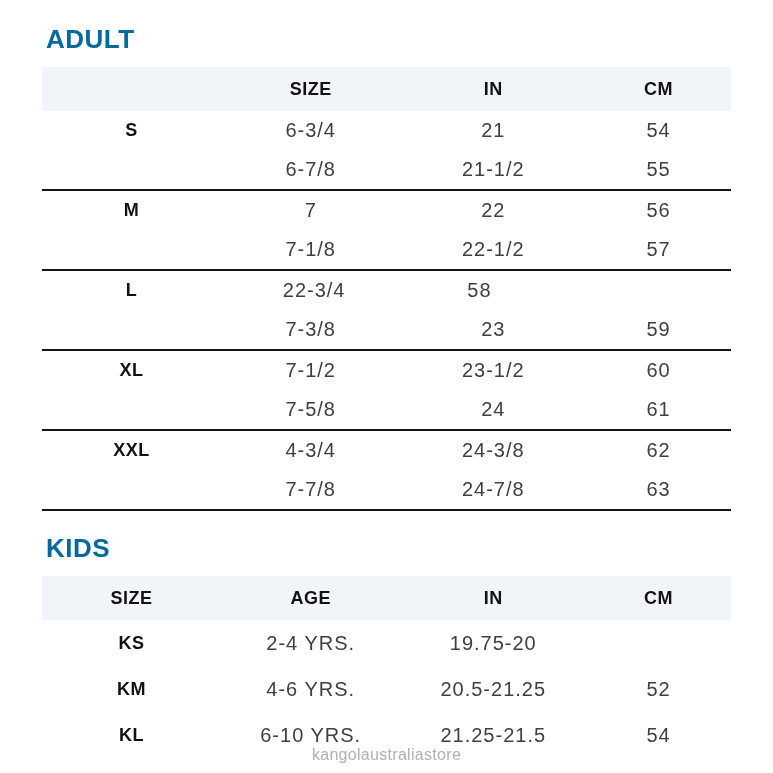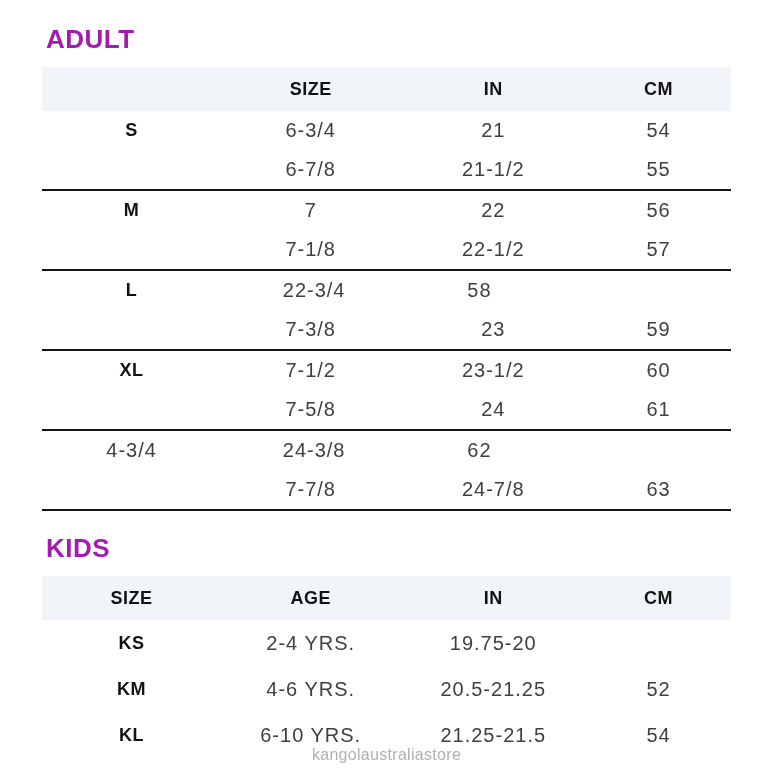--- a/index.html
+++ b/index.html
@@ -10,21 +10,21 @@
     background: #ffffff;
     font-family: "Liberation Sans", sans-serif;
     box-sizing: border-box;
     padding-top: 24px;
     overflow: hidden;
   }
   .section { margin: 0 42px; }
   .section-title {
     font-size: 26px;
     font-weight: 800;
-    color: #a21caf;
+    color: #0369a1;
     letter-spacing: 0.5px;
     margin: 0 0 13px 4px;
     line-height: 30px;
   }
   .kids-title { margin-top: 22px; }
   .thead {
     display: flex;
     align-items: center;
     height: 44px;
     background: #f1f5f9;
@@ -134,20 +134,21 @@
       <div class="trow">
         <div class="cell c1 label"></div>
         <div class="cell c2">7-5/8</div>
         <div class="cell c3">24</div>
         <div class="cell c4">61</div>
       </div>
     </div>
 
     <div class="group">
       <div class="trow">
+        <div class="cell c1 label">XXL</div>
         <div class="cell c2">4-3/4</div>
         <div class="cell c3">24-3/8</div>
         <div class="cell c4">62</div>
       </div>
       <div class="trow">
         <div class="cell c1 label"></div>
         <div class="cell c2">7-7/8</div>
         <div class="cell c3">24-7/8</div>
         <div class="cell c4">63</div>
       </div>

